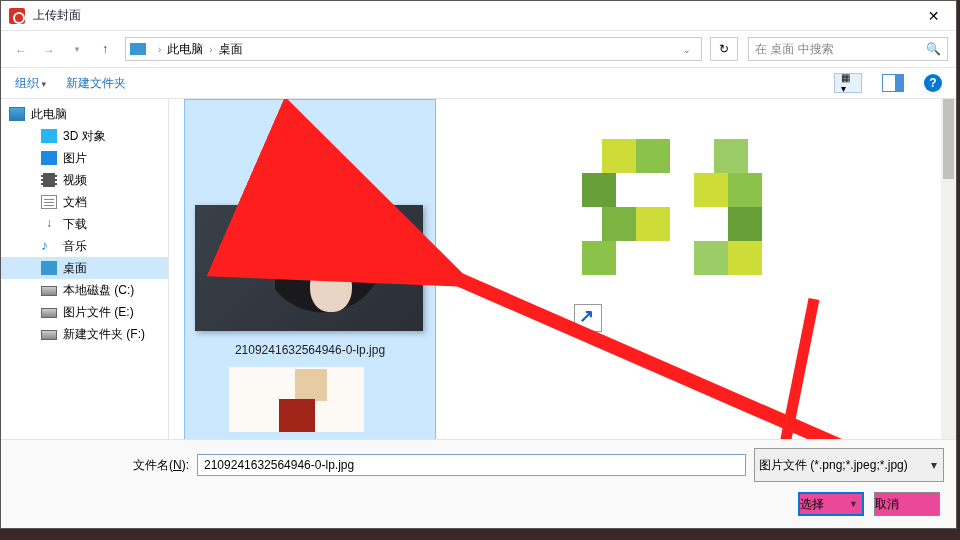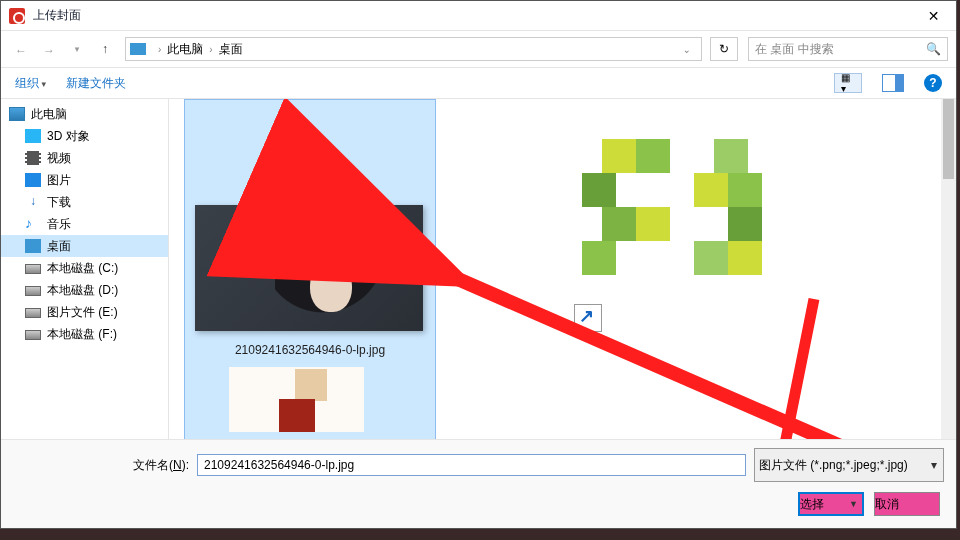--- a/index.html
+++ b/index.html
@@ -23,21 +23,21 @@
 .tool-link{color:#1a73c7;}
 .tool-dd::after{content:" ▾";font-size:9px;color:#555;}
 .tool-spacer{flex:1;}
 .tool-icon{width:28px;height:20px;display:flex;align-items:center;justify-content:center;border:1px solid transparent;}
 .view-icon{border:1px solid #a9c6e8;background:#e7f1fb;padding:1px 6px;font-size:10px;}
 .help-icon{width:18px;height:18px;border-radius:50%;background:#0078d4;color:#fff;display:flex;align-items:center;justify-content:center;font-weight:bold;}
 .body{flex:1;display:flex;overflow:hidden;}
 .sidebar{width:168px;border-right:1px solid #e5e5e5;overflow-y:auto;padding:4px 0;background:#fff;}
 .tree-item{height:22px;display:flex;align-items:center;padding-left:8px;gap:6px;cursor:pointer;}
 .tree-item.sel{background:#cce8ff;}
-.tree-item.child{padding-left:24px;}
+.tree-item.child{padding-left:40px;}
 .ico{width:16px;height:14px;display:inline-block;}
 .ico-pc{background:linear-gradient(#4aa3df,#2b7cb3);border:1px solid #2b7cb3;}
 .ico-3d{background:#29b6f6;}
 .ico-vid{background:#555;position:relative;}
 .ico-vid::before,.ico-vid::after{content:"";position:absolute;width:2px;height:100%;background:repeating-linear-gradient(#fff 0 2px,#555 2px 4px);}
 .ico-vid::before{left:0}.ico-vid::after{right:0}
 .ico-pic{background:#1e88e5;}
 .ico-doc{background:#fff;border:1px solid #888;position:relative;}
 .ico-doc::after{content:"";position:absolute;left:2px;top:3px;right:2px;height:1px;background:#888;box-shadow:0 3px #888,0 6px #888;}
 .ico-dl{background:none;color:#1565c0;font-weight:bold;text-align:center;line-height:12px;}
@@ -119,54 +119,54 @@
     <div class="sidebar" id="sidebar">
         <div class="tree-item">
           <span class="ico ico-pc"></span>
           <span>此电脑</span>
         </div>
         <div class="tree-item child">
           <span class="ico ico-3d"></span>
           <span>3D 对象</span>
         </div>
         <div class="tree-item child">
+          <span class="ico ico-pic"></span>
+          <span>图片</span>
+        </div>
+        <div class="tree-item child">
           <span class="ico ico-vid"></span>
           <span>视频</span>
         </div>
         <div class="tree-item child">
-          <span class="ico ico-pic"></span>
-          <span>图片</span>
+          <span class="ico ico-doc"></span>
+          <span>文档</span>
         </div>
         <div class="tree-item child">
           <span class="ico ico-dl">↓</span>
           <span>下载</span>
         </div>
         <div class="tree-item child">
           <span class="ico ico-mus">♪</span>
           <span>音乐</span>
         </div>
         <div class="tree-item child sel">
           <span class="ico ico-desk"></span>
           <span>桌面</span>
         </div>
         <div class="tree-item child">
           <span class="ico ico-hdd"></span>
           <span>本地磁盘 (C:)</span>
         </div>
         <div class="tree-item child">
           <span class="ico ico-hdd"></span>
-          <span>本地磁盘 (D:)</span>
+          <span>图片文件 (E:)</span>
         </div>
         <div class="tree-item child">
           <span class="ico ico-hdd"></span>
-          <span>图片文件 (E:)</span>
-        </div>
-        <div class="tree-item child">
-          <span class="ico ico-hdd"></span>
-          <span>本地磁盘 (F:)</span>
+          <span>新建文件夹 (F:)</span>
         </div>
       </div>
 
     <div class="content">
       <div class="scrollbar">
         <div class="scroll-thumb"></div>
       </div>
 
       <div class="file-sel"></div>
       <div class="thumb">

